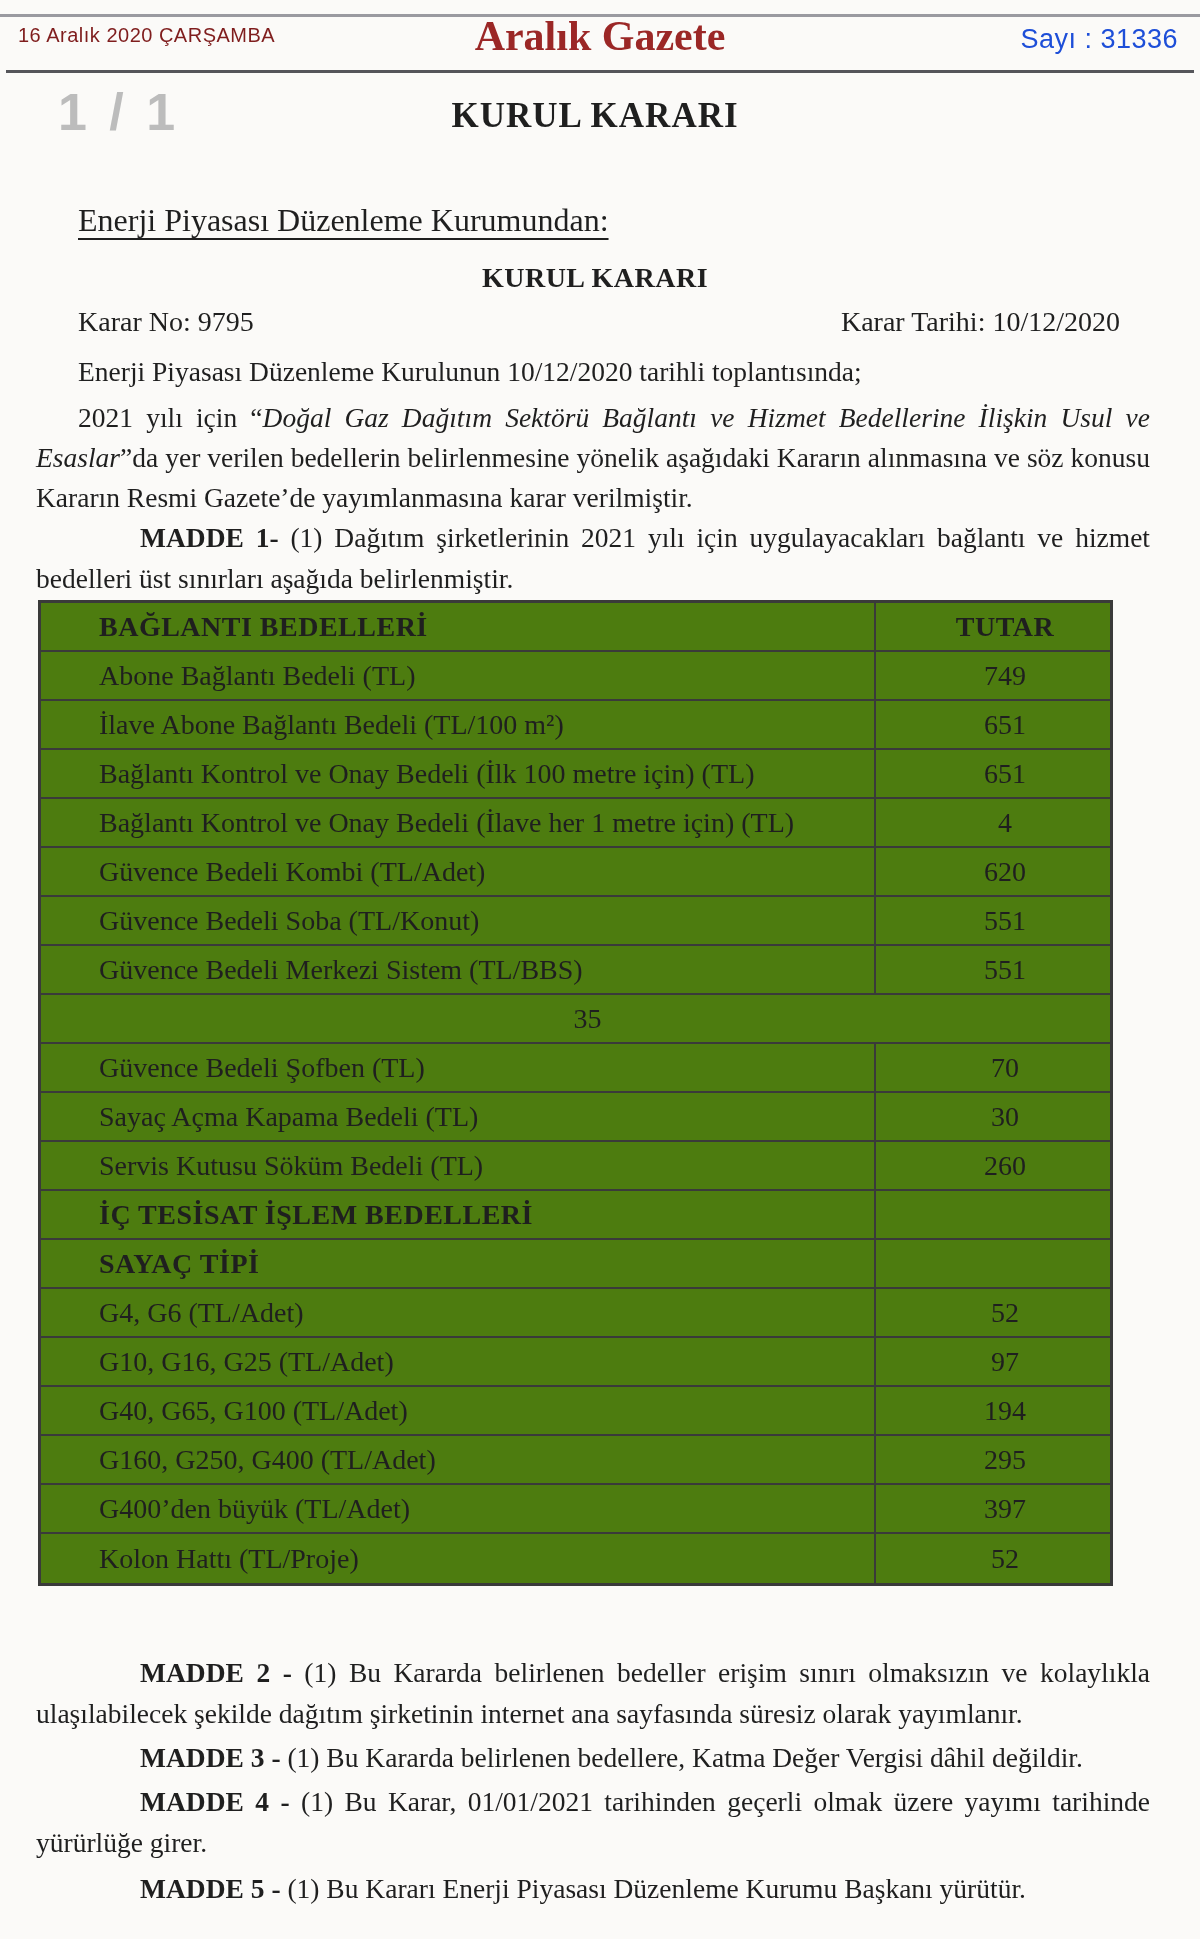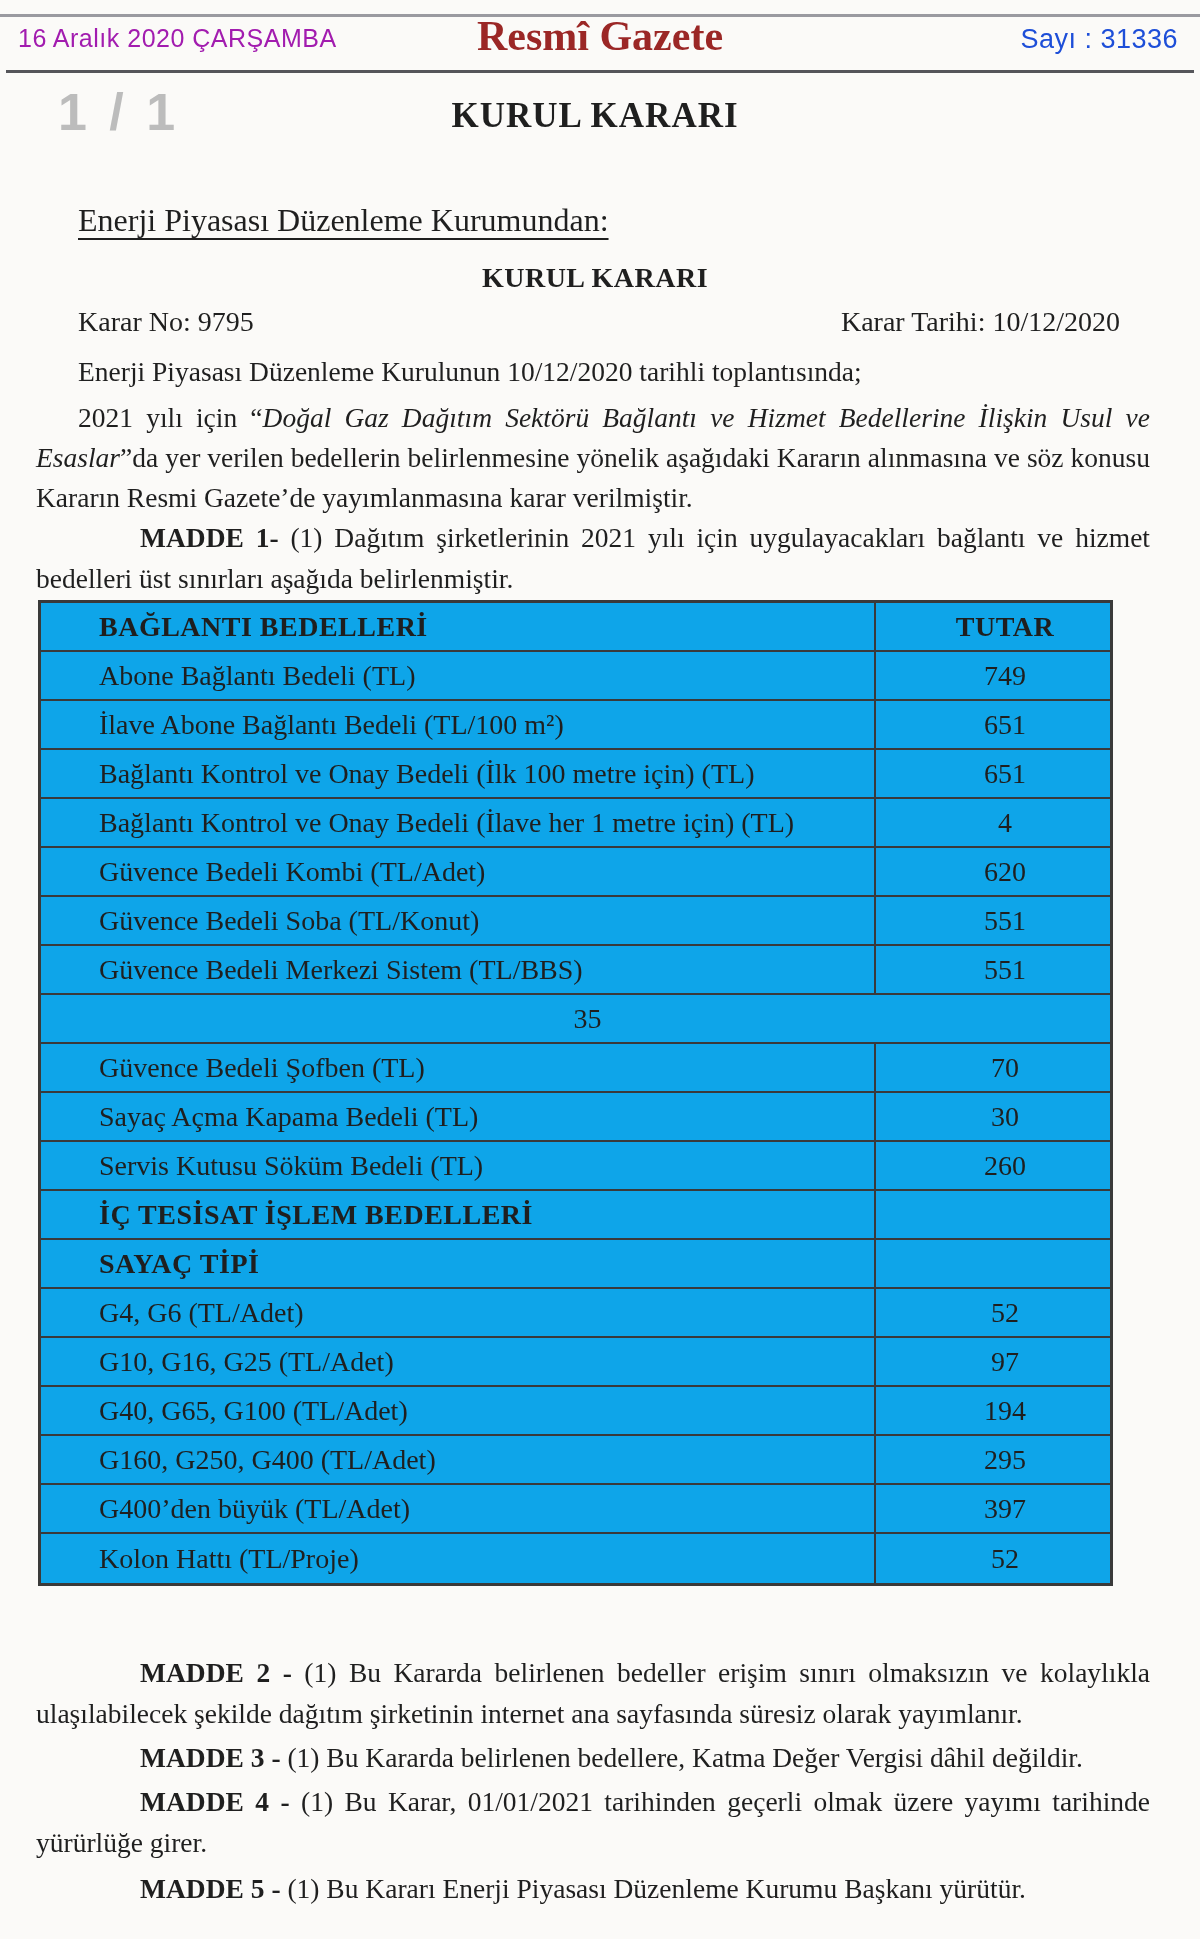--- a/index.html
+++ b/index.html
@@ -4,21 +4,21 @@
 <style>
   html,body{margin:0;padding:0;}
   body{
     width:1200px;height:1939px;position:relative;overflow:hidden;
     background:#fbfaf8;color:#1f1f1f;
     font-family:"Liberation Serif","DejaVu Serif",serif;
   }
   .sans{font-family:"Liberation Sans","DejaVu Sans",sans-serif;}
 
   .topline{position:absolute;top:14px;left:0;width:1200px;height:3px;background:#9a9aa0;}
-  .masthead-date{position:absolute;top:24px;left:18px;font-size:25px;color:#a21caf;letter-spacing:0.5px;}
+  .masthead-date{position:absolute;top:24px;left:18px;font-size:20px;color:#7f1d1d;letter-spacing:0.5px;}
   .masthead-title{position:absolute;top:12px;left:0;width:1200px;text-align:center;
     font-size:42px;font-weight:bold;color:#9b2726;}
   .masthead-issue{position:absolute;top:24px;right:22px;font-size:27px;color:#1d4ed8;letter-spacing:0.5px;}
   .masthead-rule{position:absolute;top:70px;left:6px;width:1188px;height:3px;background:#55555a;}
 
   .page-indicator{position:absolute;top:82px;left:58px;font-size:52px;font-weight:bold;
     color:#bcbcbc;letter-spacing:4px;}
   .decision-title{position:absolute;top:96px;left:0;width:1190px;text-align:center;
     font-size:35px;font-weight:bold;letter-spacing:1px;}
 
@@ -40,35 +40,35 @@
   .article{position:absolute;left:36px;width:1114px;font-size:27.5px;line-height:41px;
     text-align:justify;text-indent:104px;}
   .article .albl{font-weight:bold;}
   .a1{top:517px;}
   .a2{top:1652px;}
   .a3{top:1737px;}
   .a4{top:1781px;}
   .a5{top:1868px;}
 
   .fees-table{position:absolute;top:600px;left:38px;width:1075px;
-    border:3px solid #3a3a3a;box-sizing:border-box;background:#0ea5e9;}
+    border:3px solid #3a3a3a;box-sizing:border-box;background:#4d7c0f;}
   .trow{display:flex;height:49px;box-sizing:border-box;border-bottom:2px solid #3a3a3a;}
   .trow:last-child{border-bottom:none;}
   .tcell{display:flex;align-items:center;box-sizing:border-box;font-size:28px;}
   .tlabel{flex:0 0 835px;padding-left:58px;border-right:2px solid #3a3a3a;}
   .tvalue{flex:1;justify-content:center;padding-left:24px;}
   .trow.bold .tcell{font-weight:bold;letter-spacing:0.5px;}
 </style>
 </head>
 <body>
 
 <div class="topline"></div>
 
 <div class="masthead-date sans">16 Aralık 2020 ÇARŞAMBA</div>
-<div class="masthead-title">Resmî Gazete</div>
+<div class="masthead-title">Aralık Gazete</div>
 <div class="masthead-issue sans">Sayı : 31336</div>
 <div class="masthead-rule"></div>
 
 <div class="page-indicator sans">1 / 1</div>
 <div class="decision-title">KURUL KARARI</div>
 
 <div class="authority-heading">Enerji Piyasası Düzenleme Kurumundan:</div>
 <div class="decision-subtitle">KURUL KARARI</div>
 
 <div class="decision-meta-left"><span class="blbl">Karar No:</span><span> 9795</span></div>

